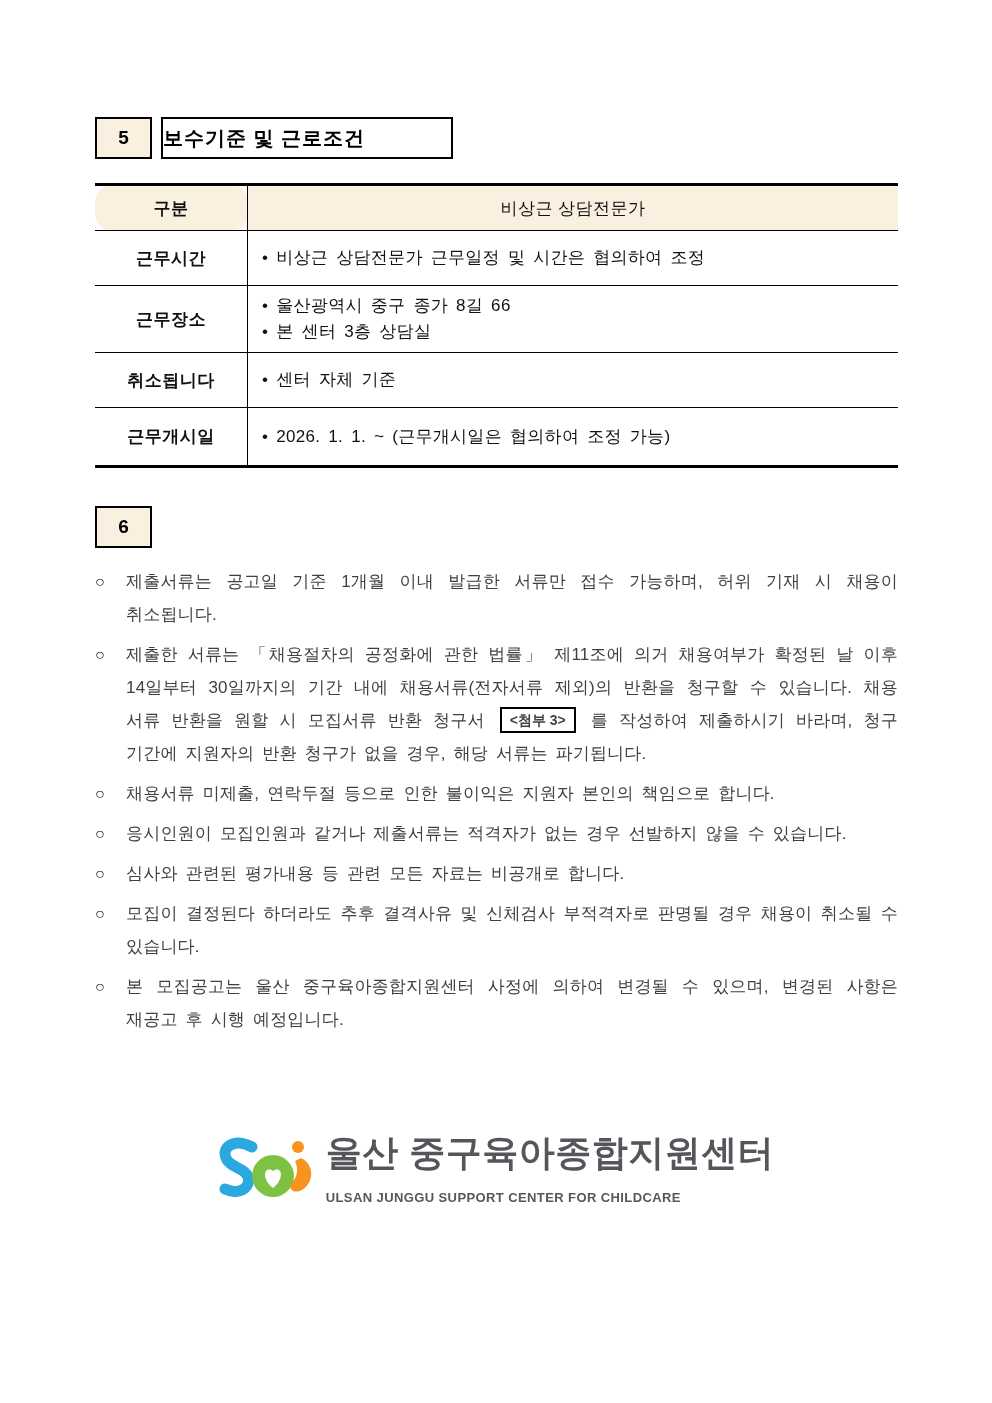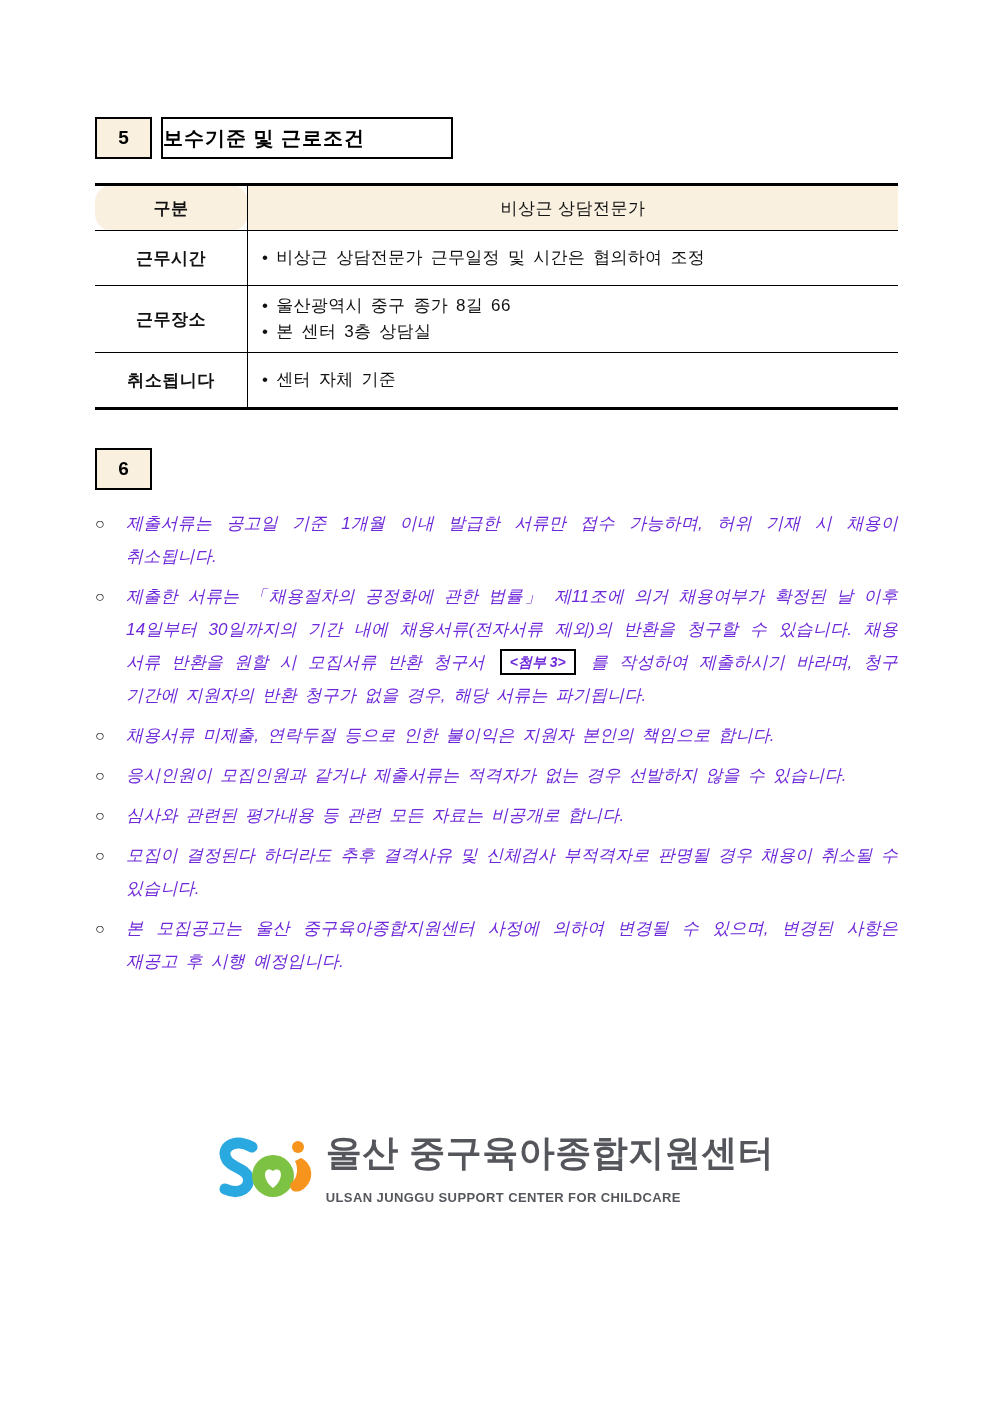--- a/index.html
+++ b/index.html
@@ -109,22 +109,21 @@
     font-size: 16px;
     color: #222;
   }
   .bullet .btext {
     flex: 1;
     text-align: justify;
     text-justify: inter-character;
     word-break: keep-all;
     word-spacing: 3px;
     letter-spacing: 0.2px;
-    color: #6d28d9;
-    font-style: italic;
+    color: #404040;
   }
   .attach-box {
     display: inline-block;
     border: 2px solid #000;
     padding: 0 8px;
     margin: 2px 4px;
     font-size: 14px;
     font-weight: bold;
     line-height: 22px;
     vertical-align: 1px;
@@ -186,20 +185,26 @@
         <td class="col1">근무장소</td>
         <td class="val">
           <div class="line">• 울산광역시 중구 종가 8길 66</div>
           <div class="line">• 본 센터 3층 상담실</div>
         </td>
       </tr>
       <tr class="row-h41">
         <td class="col1">취소됩니다</td>
         <td class="val">
           <div class="line">• 센터 자체 기준</div>
+        </td>
+      </tr>
+      <tr class="row-h44">
+        <td class="col1">근무개시일</td>
+        <td class="val">
+          <div class="line">• 2026. 1. 1. ~ (근무개시일은 협의하여 조정 가능)</div>
         </td>
       </tr>
     </tbody>
   </table>
 
   <div class="section-header mt-section6">
     <div class="num-box">6</div>
   </div>
 
   <div class="bullets">

